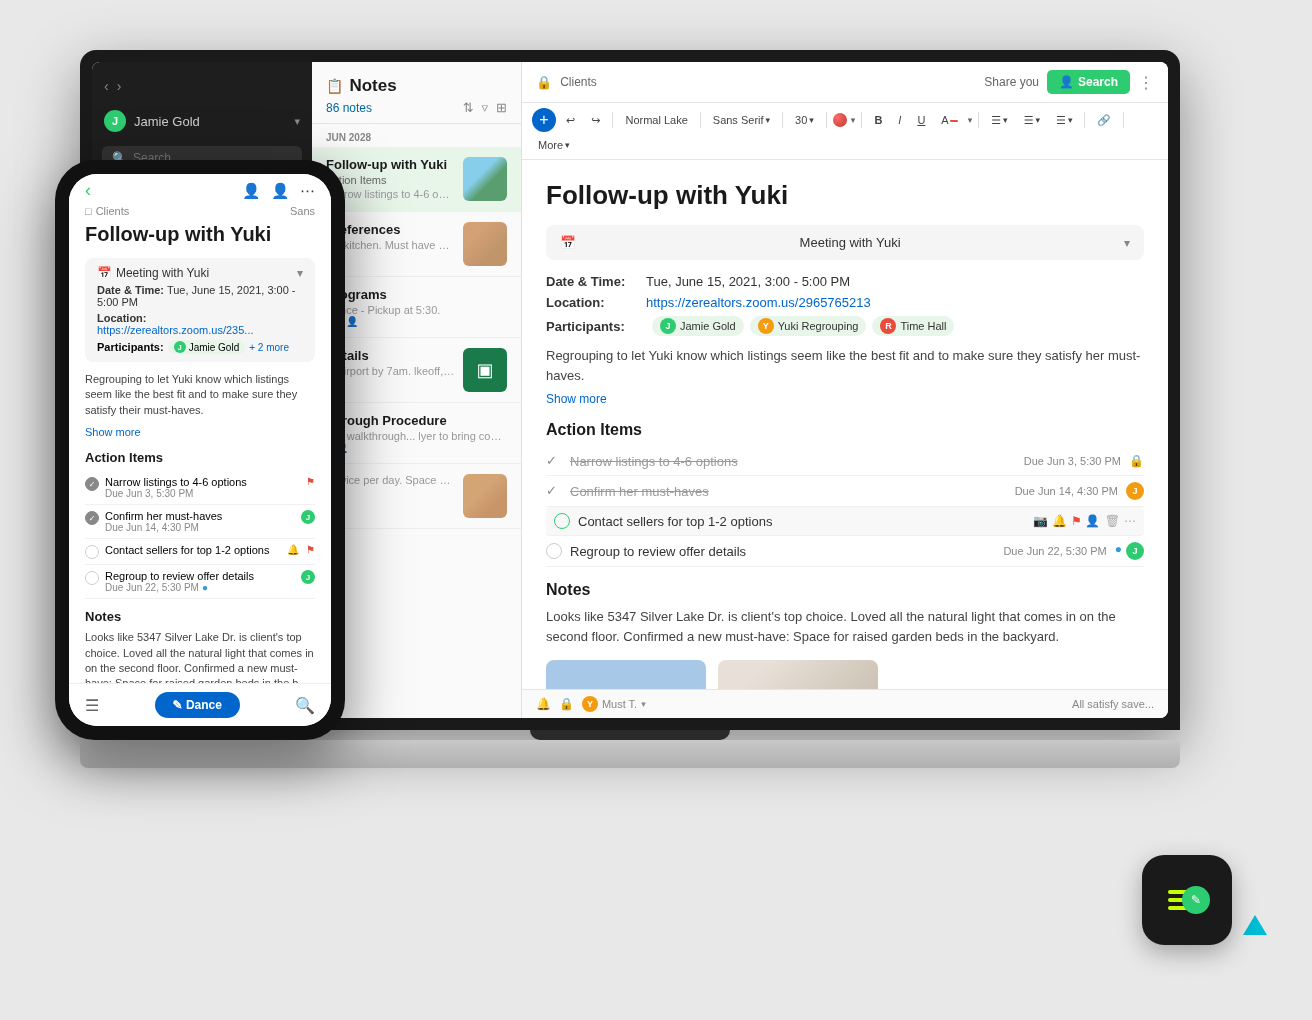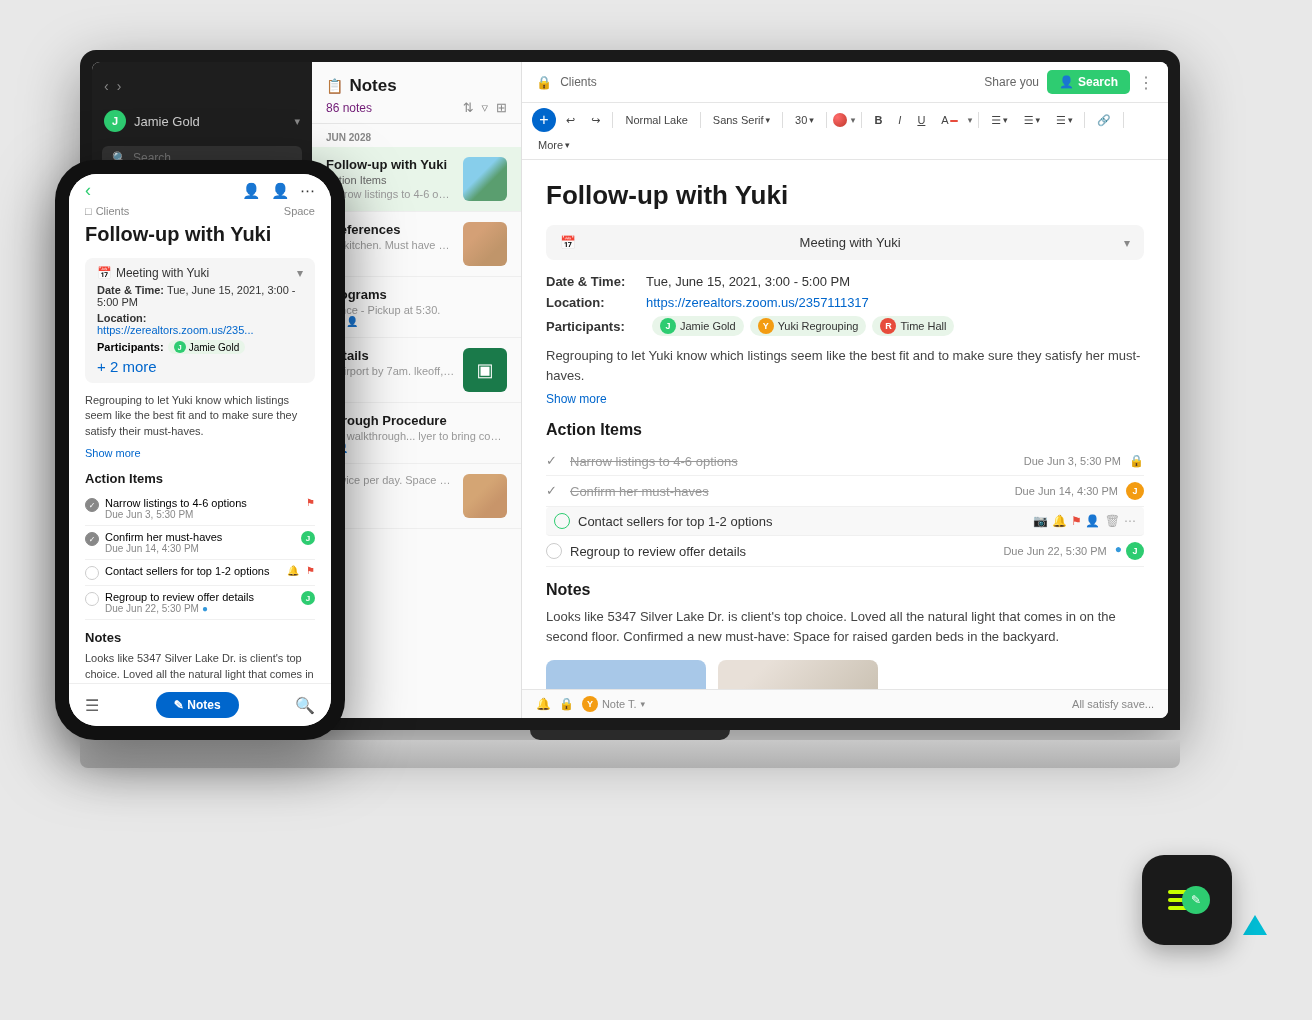--- a/index.html
+++ b/index.html
@@ -156,21 +156,21 @@
       align-items: center;
       gap: 6px;
       margin-bottom: 4px;
     }
     .notes-icon { font-size: 14px; }
     .notes-count-row {
       display: flex;
       align-items: center;
       justify-content: space-between;
     }
-    .notes-count { font-size: 12px; color: #701a75; }
+    .notes-count { font-size: 12px; color: #0369a1; }
     .notes-toolbar { display: flex; gap: 8px; }
     .toolbar-icon { color: #888; font-size: 13px; cursor: pointer; }
     .notes-month { font-size: 10px; font-weight: 600; color: #888; padding: 8px 14px 4px; }
     .note-item {
       padding: 10px 14px;
       border-bottom: 1px solid #eee;
       cursor: pointer;
       display: flex;
       gap: 8px;
     }
@@ -421,21 +421,21 @@
     }
     .phone-meeting-header {
       display: flex; align-items: center; justify-content: space-between;
     }
     .phone-meeting-name { font-size: 12px; font-weight: 500; color: #333; display: flex; align-items: center; gap: 4px; }
     .phone-field { font-size: 11px; color: #333; margin-top: 4px; }
     .phone-field b { font-weight: 600; }
     .phone-link { color: #0066cc; text-decoration: none; font-size: 11px; }
     .phone-participants { font-size: 11px; margin-top: 4px; display: flex; align-items: center; gap: 4px; flex-wrap: wrap; }
     .phone-chip { background: #e8f5e9; border-radius: 10px; padding: 1px 6px; font-size: 10px; display: flex; align-items: center; gap: 3px; }
-    .phone-plus { color: #0066cc; font-size: 15px; }
+    .phone-plus { color: #0066cc; font-size: 10px; }
 
     .phone-body-text { font-size: 11px; color: #444; line-height: 1.4; margin-bottom: 4px; }
     .phone-show-more { color: #0066cc; font-size: 11px; cursor: pointer; }
     .phone-section-title { font-size: 13px; font-weight: 700; margin: 10px 0 6px; color: #1a1a1a; }
 
     .phone-action-item {
       display: flex; align-items: flex-start; gap: 6px;
       padding: 5px 0; border-bottom: 1px solid #f0f0f0;
       font-size: 11px;
     }
@@ -670,21 +670,21 @@
               <span class="meeting-chevron">▾</span>
             </div>
           </div>
 
           <div class="field-row">
             <span class="field-label">Date &amp; Time:</span>
             <span class="field-value">Tue, June 15, 2021, 3:00 - 5:00 PM</span>
           </div>
           <div class="field-row">
             <span class="field-label">Location:</span>
-            <a class="field-link" href="#">https://zerealtors.zoom.us/2357111317</a>
+            <a class="field-link" href="#">https://zerealtors.zoom.us/2965765213</a>
           </div>
 
           <div class="participants-row">
             <span class="field-label">Participants:</span>
             <div class="participant-chip">
               <span class="chip-avatar chip-j">J</span>
               <span>Jamie Gold</span>
             </div>
             <div class="participant-chip">
               <span class="chip-avatar chip-y">Y</span>
@@ -753,21 +753,21 @@
             <div class="editor-img img-mountain"></div>
             <div class="editor-img img-building"></div>
           </div>
         </div>
 
         <div class="editor-footer">
           <span style="font-size:12px;">🔔</span>
           <span style="font-size:12px;">🔒</span>
           <div style="display:flex;align-items:center;gap:4px;cursor:pointer;">
             <div style="width:16px;height:16px;background:#f39c12;border-radius:50%;display:flex;align-items:center;justify-content:center;color:white;font-size:9px;font-weight:bold;">Y</div>
-            <span>Note T.</span>
+            <span>Must T.</span>
             <span style="font-size:9px;">▾</span>
           </div>
           <span class="footer-spacer"></span>
           <span>All satisfy save...</span>
         </div>
       </div>
 
     </div>
   </div>
   <div class="laptop-notch"></div>
@@ -784,21 +784,21 @@
         <span class="phone-action-icon">👤</span>
         <span class="phone-action-icon">⋯</span>
       </div>
     </div>
 
     <div class="phone-breadcrumb">
       <div class="phone-bc-text">
         <span>□</span>
         <span>Clients</span>
       </div>
-      <span class="phone-bc-right">Space</span>
+      <span class="phone-bc-right">Sans</span>
     </div>
 
     <div class="phone-content">
       <div class="phone-note-title">Follow-up with Yuki</div>
 
       <div class="phone-meeting-card">
         <div class="phone-meeting-header">
           <div class="phone-meeting-name">
             <span>📅</span>
             <span>Meeting with Yuki</span>
@@ -866,21 +866,21 @@
         <div class="pac-avatar-sm green">J</div>
       </div>
 
       <div class="phone-section-title">Notes</div>
       <p class="phone-body-text">Looks like 5347 Silver Lake Dr. is client's top choice. Loved all the natural light that comes in on the second floor. Confirmed a new must-have: Space for raised garden beds in the b...</p>
     </div>
 
     <div class="phone-bottom-bar">
       <span class="bottom-icon">☰</span>
       <div class="edit-btn">
-        <span>✎ Notes</span>
+        <span>✎ Dance</span>
       </div>
       <span class="bottom-icon">🔍</span>
     </div>
   </div>
 </div>
 
 <div class="app-icon" style="position:absolute;bottom:75px;right:80px;">
   <div class="app-icon-inner" style="position:relative;">
     <div class="app-note-lines">
       <div class="app-line" style="width:38px;"></div>

